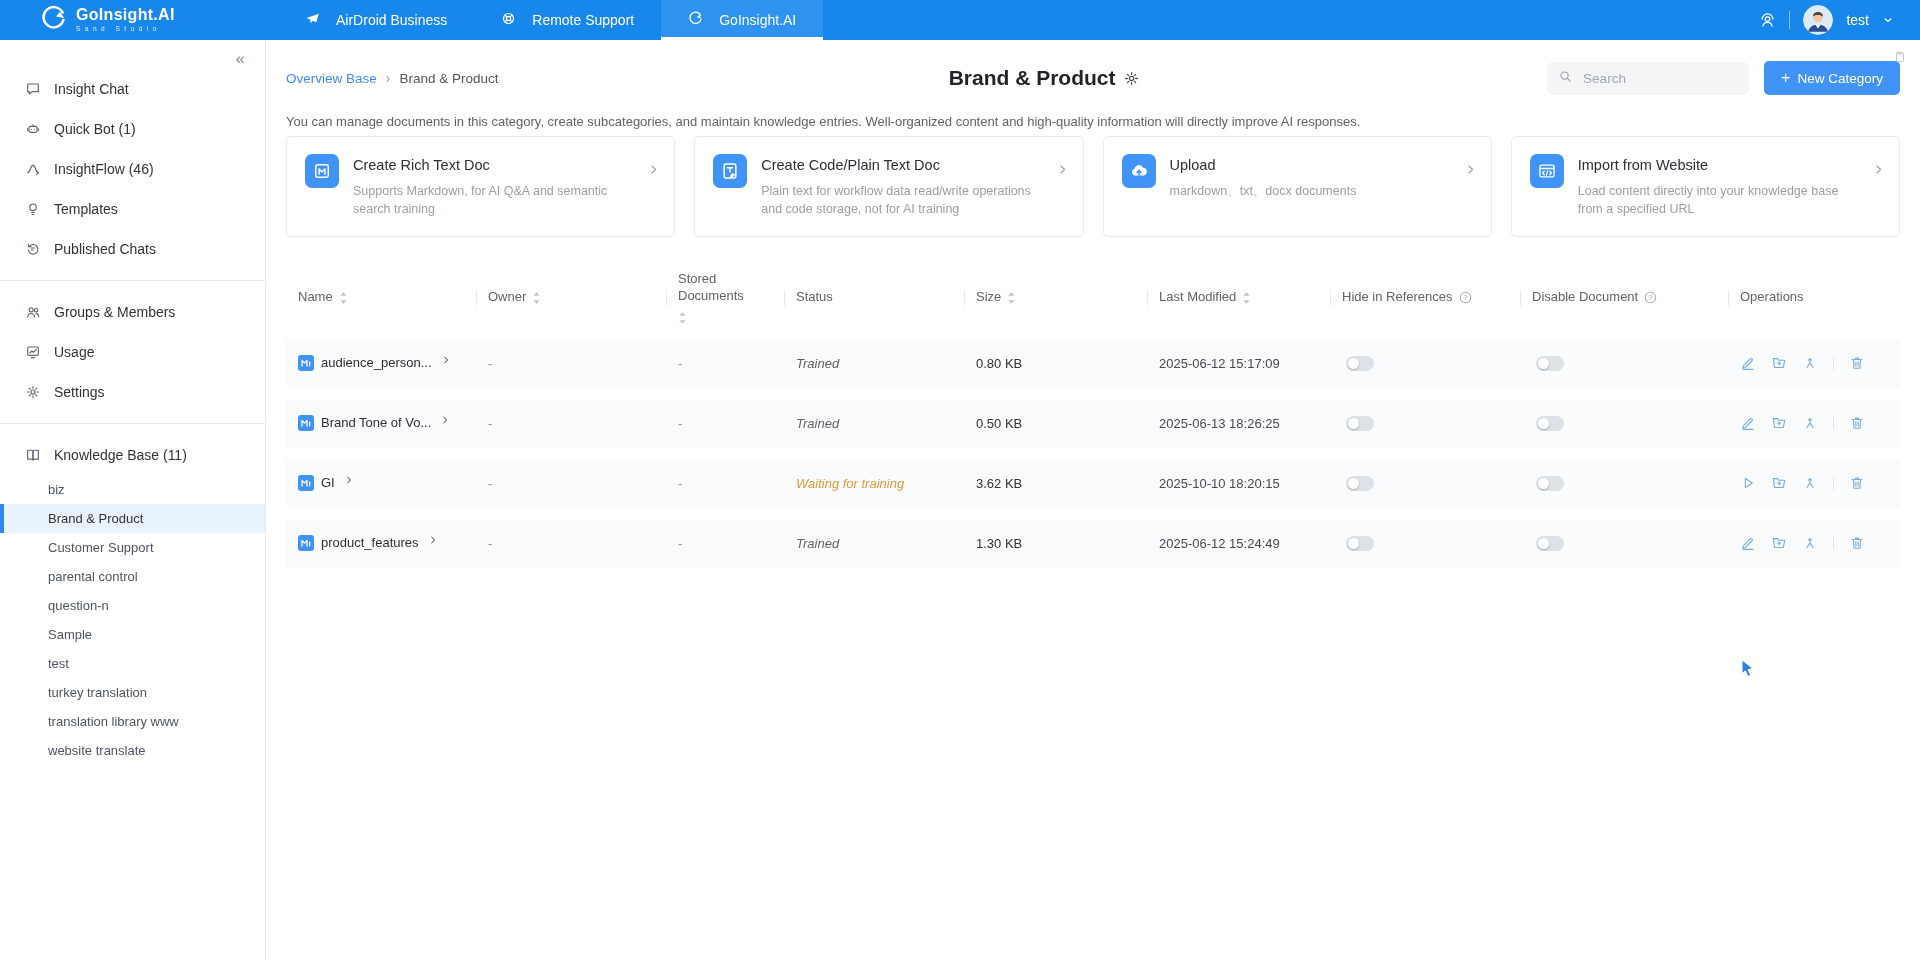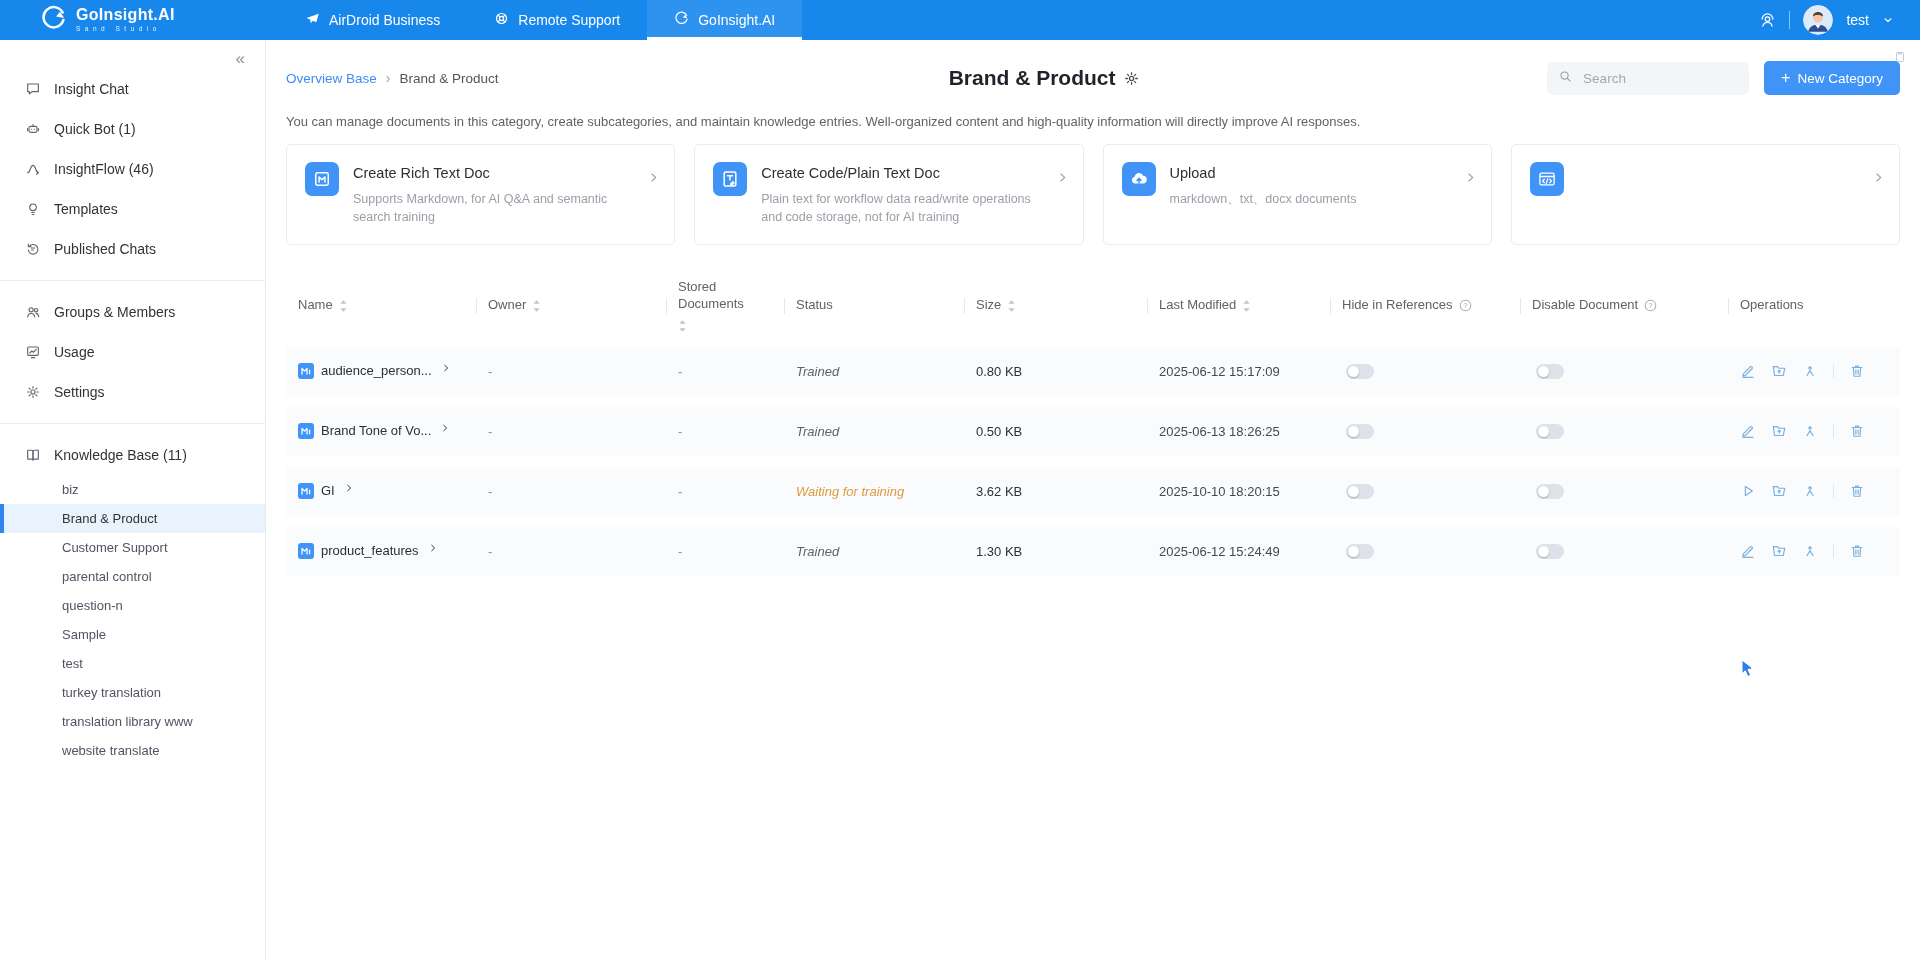--- a/index.html
+++ b/index.html
@@ -5,38 +5,38 @@
   *{box-sizing:border-box}
   html,body{margin:0;padding:0}
   body{width:1920px;height:960px;font-family:"Liberation Sans",sans-serif;background:#fff;overflow:hidden;position:relative}
 
   
   .topbar{height:40px;background:#1787ec;display:flex;align-items:stretch;color:#fff}
   .logo{width:266px;display:flex;align-items:center;padding-left:40px;gap:9px;cursor:pointer}
   .logo-title{font-size:16px;font-weight:700;letter-spacing:.3px;line-height:1}
   .logo-sub{font-size:6.5px;letter-spacing:4.5px;opacity:.9;margin-top:3px;line-height:1}
   .topbar-tabs{display:flex;margin-left:12px}
-  .tab{display:flex;align-items:center;gap:9px;padding:16px 27px;font-size:14px;cursor:pointer;position:relative;white-space:nowrap}
+  .tab{display:flex;align-items:center;gap:16px;padding:16px 27px;font-size:14px;cursor:pointer;position:relative;white-space:nowrap}
   .tab.active{background:rgba(255,255,255,.10)}
   .tab.active::after{content:"";position:absolute;left:0;right:0;bottom:0;height:3px;background:#fff}
   .topbar-right{margin-left:auto;display:flex;align-items:center;gap:13px;padding-right:26px}
   .topbar-divider{width:1px;height:18px;background:rgba(255,255,255,.5)}
   .support-icon{display:flex;cursor:pointer}
   .avatar{width:30px;height:30px;border-radius:50%;overflow:hidden;display:flex;cursor:pointer}
   .user-name{font-size:14px;cursor:pointer}
   .caret{display:flex;cursor:pointer}
 
   
   .app{display:flex;height:920px}
   .sidebar{width:266px;border-right:1px solid #e9eaec;padding-top:4px;overflow:hidden;flex:none;background:#fff}
   .collapse-btn{text-align:right;padding:6px 20px 2px 0;color:#8a8f99;font-size:17px;cursor:pointer;line-height:1}
   .side-item{display:flex;align-items:center;gap:13px;height:40px;padding:0 25px;font-size:14px;color:#333;cursor:pointer;white-space:nowrap}
   .side-item .icon{color:#5f6672;display:flex;flex:none}
   .side-divider{height:1px;background:#ececee;margin:11px 0}
-  .kb-child{height:29px;display:flex;align-items:center;padding-left:62px;font-size:13px;color:#4e5561;cursor:pointer;position:relative;white-space:nowrap}
+  .kb-child{height:29px;display:flex;align-items:center;padding-left:48px;font-size:13px;color:#4e5561;cursor:pointer;position:relative;white-space:nowrap}
   .kb-child.active{background:#e8f3fe;color:#333}
   .kb-child.active::before{content:"";position:absolute;left:0;top:0;bottom:0;width:4px;background:#3086f0}
 
   .main{flex:1;position:relative;padding:0 20px}
 
   
   .page-header{height:56px;display:flex;align-items:center;position:relative;margin-top:10px}
   .breadcrumb{font-size:13.5px;color:#555;display:flex;gap:9px;align-items:center}
   .breadcrumb a{color:#3f8cf5;cursor:pointer;text-decoration:none}
   .bc-sep{color:#9aa0a6;font-size:14px}
@@ -46,21 +46,21 @@
   .header-actions{margin-left:auto;display:flex;gap:15px;align-items:center}
   .search-box{width:202px;height:33px;background:#f4f5f7;border-radius:6px;display:flex;align-items:center;padding:0 11px;gap:8px;color:#9aa0a8;cursor:text}
   .search-box input{border:none;background:transparent;outline:none;font-size:13.5px;width:150px;color:#333;font-family:"Liberation Sans",sans-serif}
   .search-box input::placeholder{color:#a2a8b0}
   .new-category{height:34px;background:#4094f7;color:#fff;border:none;border-radius:5px;font-size:13.5px;padding:0 17px;display:flex;align-items:center;gap:7px;cursor:pointer;font-family:"Liberation Sans",sans-serif}
   .new-category .plus{font-size:16px;line-height:1;margin-top:-1px}
 
   .desc{font-size:13px;color:#5f6368;margin:8px 0 0 0}
 
   
-  .cards{display:flex;gap:19px;margin-top:15px}
+  .cards{display:flex;gap:19px;margin-top:7px}
   .card{flex:1;border:1px solid #e9ebee;border-radius:5px;background:#fff;padding:17px 18px;display:flex;gap:14px;position:relative;cursor:pointer;height:101px}
   .card-icon{width:34px;height:34px;border-radius:7px;background:#4094f7;color:#fff;display:flex;align-items:center;justify-content:center;flex:none}
   .card-title{font-size:14.5px;color:#2b2f36;font-weight:500;margin-top:3px}
   .card-desc{font-size:12.5px;color:#9aa0a8;margin-top:9px;line-height:1.45;padding-right:30px}
   .card-chevron{position:absolute;right:14px;top:26px;color:#9aa0a6;display:flex}
 
   
   .kb-table{margin-top:28px}
   .t-header,.t-row{display:grid;grid-template-columns:190px 190px 118px 180px 183px 183px 190px 208px 1fr;align-items:center}
   .t-header{min-height:54px;margin-bottom:8px}
@@ -367,20 +367,24 @@
           </span>
      </div>
         <div class="card">
        <div class="card-icon">
             <svg viewBox="0 0 24 24" width="20" height="20" fill="none" stroke="currentColor" stroke-width="1.6" stroke-linecap="round" stroke-linejoin="round">
               <rect x="3.5" y="5" width="17" height="14" rx="2"></rect>
               <path d="M3.5 9h17"></path>
               <path d="M8.7 12.3l-2 2.1 2 2.1M15.3 12.3l2 2.1-2 2.1M12.8 11.8l-1.6 5.4"></path>
             </svg>
           </div>
+       <div>
+         <div class="card-title">Import from Website</div>
+         <div class="card-desc">Load content directly into your knowledge base from a specified URL</div>
+       </div>
        <span class="card-chevron">
             <svg viewBox="0 0 24 24" width="13" height="13" fill="none" stroke="currentColor" stroke-width="2" stroke-linecap="round" stroke-linejoin="round">
               <path d="M9 5.5l7 6.5-7 6.5"></path>
             </svg>
           </span>
      </div>
       </div>
 
     <div class="kb-table">
       <div class="t-header" id="t-header">

